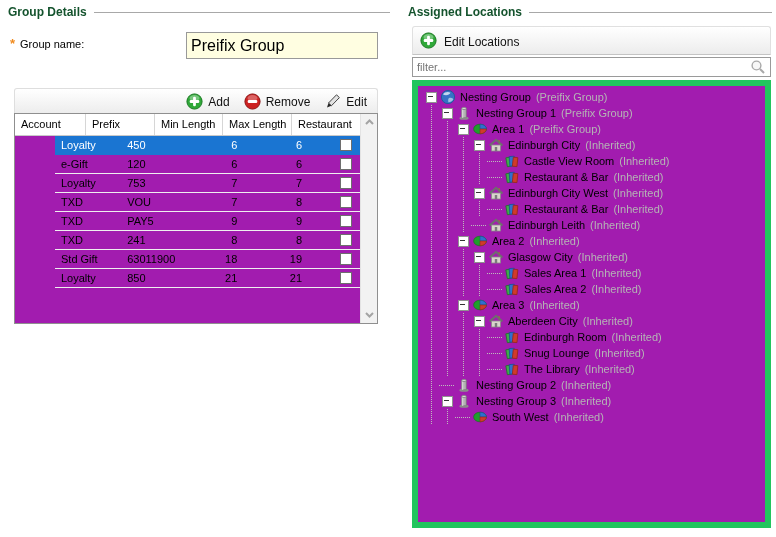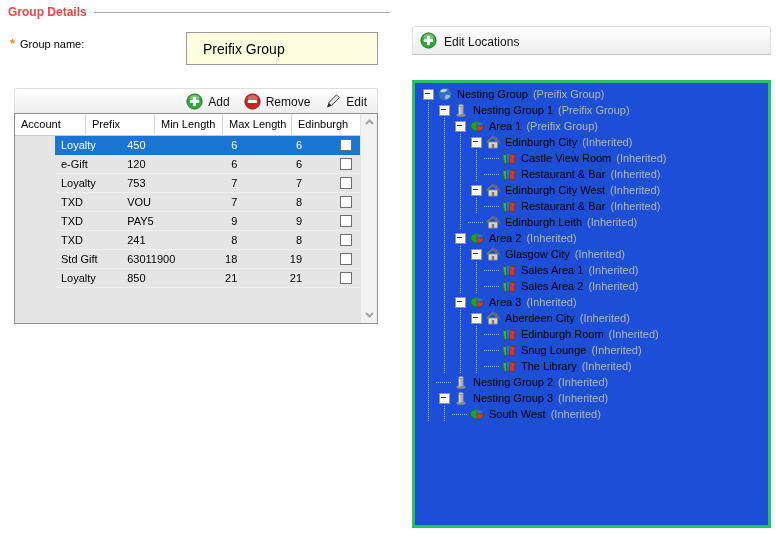--- a/index.html
+++ b/index.html
@@ -2,45 +2,45 @@
 <html><head>
 <meta charset="utf-8">
 <style>
   * { box-sizing: border-box; margin: 0; padding: 0; }
   html,body { width: 776px; height: 537px; background:#ffffff; }
   body { font-family: "Liberation Sans", sans-serif; font-size: 11px; color:#000; }
   .app { position: relative; width: 776px; height: 537px; background:#fff; overflow:hidden; }
 
   
   .gb-header { position:absolute; display:flex; align-items:center; gap:7px; }
-  .gb-header .gb-title { font-weight:bold; font-size:12px; color:#ef4444; white-space:nowrap; }
+  .gb-header .gb-title { font-weight:bold; font-size:12px; color:#14532d; white-space:nowrap; }
   .gb-header .gb-line { flex:1; height:1px; background:#a8a8a8; margin-top:1px; }
   #left-header  { left:8px;  top:5px; width:382px; }
   #right-header { left:408px; top:5px; width:364px; }
 
   
   .form-row { position:absolute; left:10px; top:36px; display:flex; align-items:center; }
   .req { color:#f08a1d; font-weight:bold; font-size:13px; margin-right:5px; }
   .fld-label { font-size:11px; }
-  .name-input { position:absolute; left:186px; top:32px; width:192px; height:33px;
+  .name-input { position:absolute; left:186px; top:32px; width:192px; height:27px;
     background:#fffee1; border:1px solid #999; font-family:"Liberation Sans",sans-serif;
-    font-size:14px; padding:0 16px; color:#000; }
+    font-size:16px; padding:0 4px; color:#000; }
 
   
   .toolbar { position:absolute; left:14px; top:88px; width:364px; height:27px;
     background:linear-gradient(#ffffff,#ececec); border:1px solid #dedede; border-bottom-color:#bfbfbf;
     border-radius:3px 3px 0 0; display:flex; justify-content:flex-end; align-items:center; gap:14px; padding:0 10px; }
   .tb-btn { display:flex; align-items:center; gap:5px; background:transparent; border:none;
     font-family:"Liberation Sans",sans-serif; font-size:12px; color:#111; cursor:pointer; }
   .svg-icon { display:inline-flex; width:17px; height:17px; align-items:center; justify-content:center; }
   .svg-icon svg { display:block; }
 
   
   .ptable { position:absolute; left:14px; top:113px; width:364px; height:211px;
-    border:1px solid #8f8f8f; background:#e5e5e5; }
+    border:1px solid #8f8f8f; background:#a21caf; }
   .thead { display:flex; height:22px; border-bottom:1px solid #c9c9c9; background:#fff; }
   .th { font-size:11px; color:#000; line-height:21px; padding-left:6px; border-right:1px solid #d6d6d6; overflow:hidden; white-space:nowrap; }
   .c0{width:71px;} .c1{width:69px;} .c2{width:68px;} .c3{width:69px;} .c4{width:68px; border-right:none;}
   .tbody { }
   .trow { display:flex; height:19px; align-items:center; border-bottom:1px solid #efefef;margin-left:40px; }
   .tcell { font-size:11px; overflow:hidden; white-space:nowrap; height:19px; line-height:18px; }
   .tcell.c0,.tcell.c1 { padding-left:6px; }
   .tcell.c2,.tcell.c3 { text-align:right; padding-right:12px; }
   .tcell.c4 { display:flex; align-items:center; justify-content:center; }
   .trow.selected { color:#fff; border-bottom-color:transparent; }
@@ -52,21 +52,21 @@
   .loc-bar { position:absolute; left:412px; top:26px; width:359px; height:29px;
     background:linear-gradient(#ffffff,#ececec); border:1px solid #e0e0e0; border-bottom-color:#c4c4c4;
     border-radius:3px 3px 0 0; display:flex; align-items:center; padding-left:7px; }
   .loc-btn { display:flex; align-items:flex-end; gap:7px; background:transparent; border:none;
     font-family:"Liberation Sans",sans-serif; font-size:12px; color:#111; cursor:pointer; }
   .filter-wrap { position:absolute; left:412px; top:57px; width:359px; height:20px;
     border:1px solid #9a9a9a; background:#fff; display:flex; align-items:center; padding:0 4px; }
   .filter-input { flex:1; border:none; outline:none; font-family:"Liberation Sans",sans-serif;
     font-size:11px; color:#444; background:transparent; }
   .tree-panel { position:absolute; left:412px; top:80px; width:359px; height:448px;
-    border:3px solid #22c55e; background:#1d4ed8; padding:3px 0 0 5px; overflow:hidden; }
+    border:6px solid #22c55e; background:#a21caf; padding:3px 0 0 5px; overflow:hidden; }
 
   
   .tree-row { display:flex; align-items:center; height:16px; white-space:nowrap; }
   .guide { width:16px; height:16px; flex:0 0 16px;
     background:repeating-linear-gradient(to bottom,#bdbdbd 0,#bdbdbd 1px,transparent 1px,transparent 2px) 8px 0 / 1px 100% no-repeat; }
   .expander { width:16px; height:16px; flex:0 0 16px; position:relative; }
   .expander.minus::before { content:""; position:absolute; left:3px; top:3px; width:9px; height:9px;
     background:#fff; border:1px solid #919191; }
   .expander.minus::after { content:""; position:absolute; left:5px; top:7px; width:5px; height:1px; background:#333; }
   .expander.noexp { background:repeating-linear-gradient(to right,#bdbdbd 0,#bdbdbd 1px,transparent 1px,transparent 2px) 0 8px / 100% 1px no-repeat; }
@@ -123,21 +123,21 @@
       <span>Edit</span>
     </button>
   </div>
 
   <div class="ptable">
     <div class="thead">
         <div class="th c0">Account</div>
         <div class="th c1">Prefix</div>
         <div class="th c2">Min Length</div>
         <div class="th c3">Max Length</div>
-        <div class="th c4">Edinburgh</div>
+        <div class="th c4">Restaurant</div>
       </div>
     <div class="tbody">
         <div class="trow selected" style="background: rgb(26, 117, 210);">
           <div class="tcell c0">Loyalty</div>
           <div class="tcell c1">450</div>
           <div class="tcell c2">6</div>
           <div class="tcell c3">6</div>
           <div class="tcell c4">
             <span class="checkbox"></span>
           </div>
@@ -213,35 +213,48 @@
           </svg>
         </span>
       <span class="svg-icon" style="width:13px;height:13px">
           <svg width="13" height="13" viewBox="0 0 13 13">
             <path d="M3 5 L6.5 8.5 L10 5" fill="none" stroke="#a4a4a4" stroke-width="2"></path>
           </svg>
         </span>
     </div>
   </div>
 
+  <div class="gb-header" id="right-header">
+    <span class="gb-title">Assigned Locations</span>
+    <span class="gb-line"></span>
+  </div>
 
   <div class="loc-bar">
     <button class="loc-btn">
       <span class="svg-icon">
           <svg width="17" height="17" viewBox="0 0 17 17">
             <circle cx="8.5" cy="8.5" r="7.6" fill="#2fa838" stroke="#1d7a24"></circle>
             <ellipse cx="8.5" cy="5" rx="5" ry="3" fill="#ffffff" opacity="0.35"></ellipse>
             <rect x="7.1" y="3.7" width="2.8" height="9.6" rx="1.2" fill="#fff"></rect>
             <rect x="3.7" y="7.1" width="9.6" height="2.8" rx="1.2" fill="#fff"></rect>
           </svg>
         </span>
       <span>Edit Locations</span>
     </button>
   </div>
 
+  <div class="filter-wrap">
+    <input class="filter-input" type="text" placeholder="filter..." style="">
+    <span class="svg-icon" style="width:16px;height:16px">
+        <svg width="16" height="16" viewBox="0 0 16 16">
+          <circle cx="6.5" cy="6.5" r="4.4" fill="#f7f7f7" stroke="#a9a9a9" stroke-width="1.4"></circle>
+          <line x1="10" y1="10" x2="14" y2="14" stroke="#a9a9a9" stroke-width="2"></line>
+        </svg>
+      </span>
+  </div>
 
   <div class="tree-panel">
       <div class="tree-row">
         <span class="expander minus"></span>
         <span class="node-icon">
           <svg width="16" height="16" viewBox="0 0 16 16">
             <circle cx="8" cy="8" r="6.6" fill="#3572c6" stroke="#24589e"></circle>
             <path d="M3 5.5 C4.5 3 8 2.5 10.5 3.8 C9.5 6 6 6.8 3 5.5 Z" fill="#c3d8f0"></path>
             <path d="M9 9 C11 8.2 13 9 13.3 10.5 C12 12.6 10 13.4 8.4 13.2 C8 11.6 8 10 9 9 Z" fill="#9fc0e4"></path>
           </svg>

